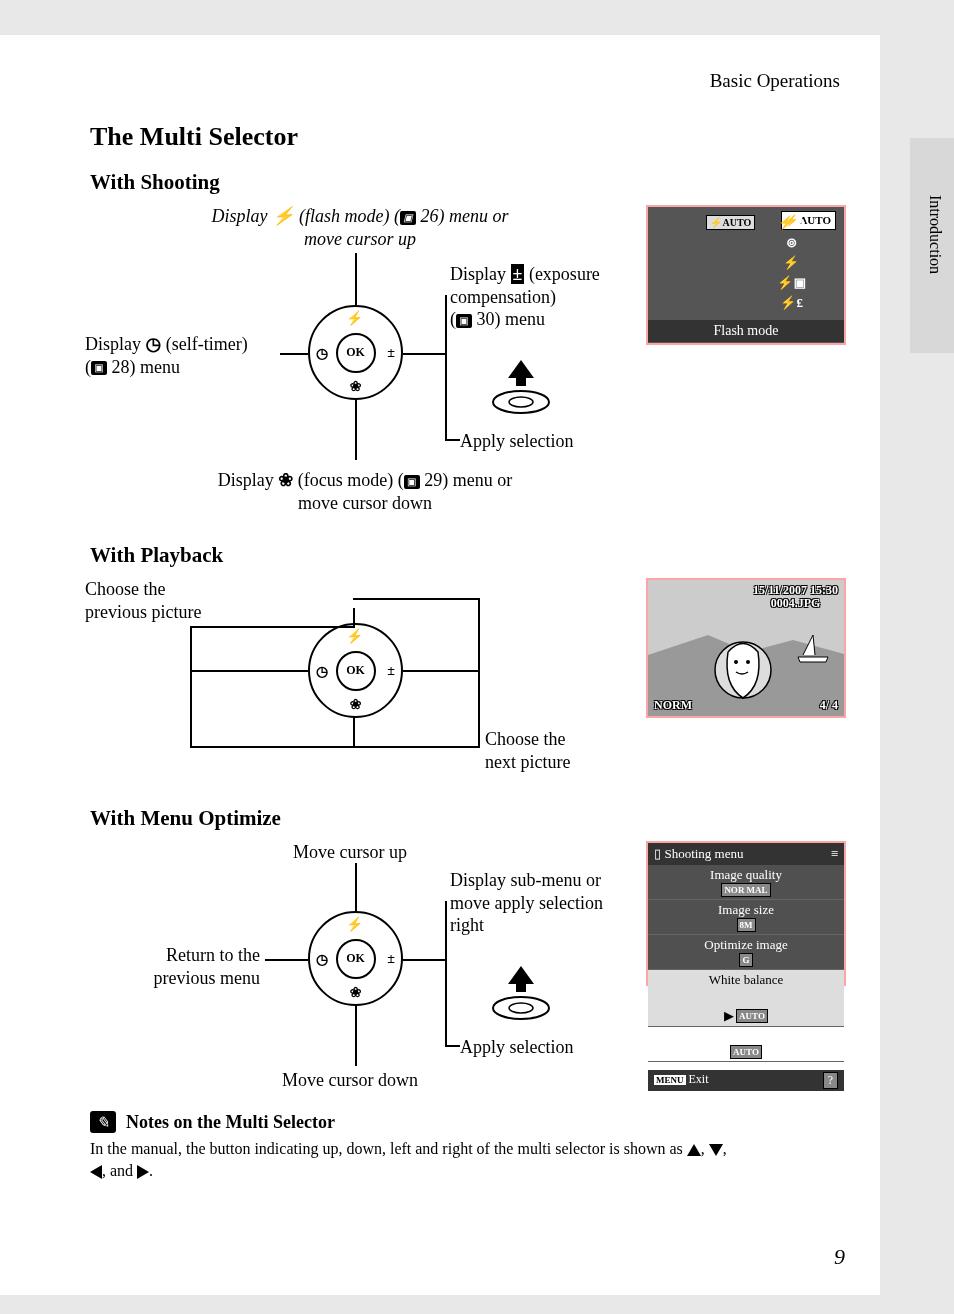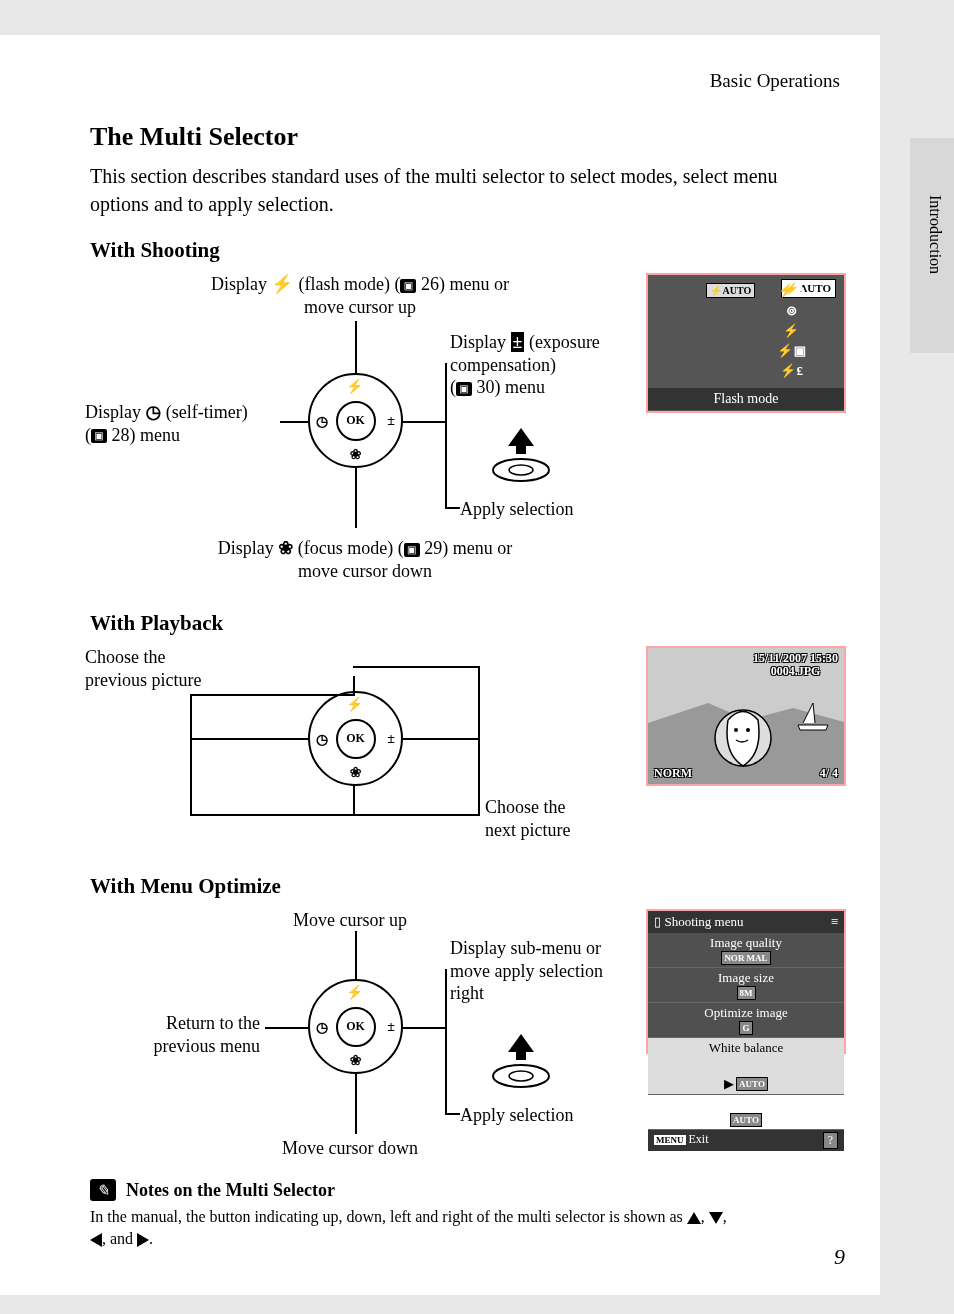--- a/index.html
+++ b/index.html
@@ -93,21 +93,21 @@
   .auto-box { position:absolute; top:8px; left:58px; background:#ddd; color:#000; font-size:10px; font-weight:bold; padding:1px 3px; border:1px solid #000;}
   .auto-box2 { position:absolute; top:4px; right:8px; background:#fff; color:#000; font-size:11px; font-weight:bold; padding:2px 4px; border:1.5px solid #000;}
   .playback-screen { left: 556px; top: 0px; width: 200px; height: 140px; background:#fff; overflow:hidden;}
   .pb-info { position:absolute; top:4px; right:6px; font-size:12px; font-weight:bold; color:#fff; text-shadow:1px 1px 0 #000,-1px -1px 0 #000,1px -1px 0 #000,-1px 1px 0 #000; text-align:center; line-height:1.1;}
   .pb-bottom { position:absolute; bottom:3px; left:6px; right:6px; display:flex; justify-content:space-between; font-size:12px; font-weight:bold; color:#fff; text-shadow:1px 1px 0 #000,-1px -1px 0 #000,1px -1px 0 #000,-1px 1px 0 #000;}
   .menu-screen { left: 556px; top: 0px; width: 200px; height: 145px; background:#505050;}
   .menu-title { background:#333; color:#fff; font-size:13px; padding:3px 6px; display:flex; justify-content:space-between; align-items:center;}
   .menu-row { color:#fff; font-size:13px; padding:2px 8px; display:flex; justify-content:space-between; align-items:center; border-bottom:1px solid #666;flex-direction:column;}
   .menu-row.selected { background:#ddd; color:#000;gap:20px; }
   .menu-row .badge { background:#888; color:#fff; font-size:9px; padding:1px 2px; font-weight:bold; border:1px solid #000;}
-  .menu-exit { background:#333; color:#fff; font-size:12px; padding:2px 6px; display:flex; justify-content:space-between;}
+  .menu-exit { background:#333; color:#fff; font-size:12px; padding:2px 6px; display:flex; justify-content:space-between;margin-top:8px;}
   .notes-section { margin-top: 10px; }
   .notes-head { display:flex; align-items:center; gap:10px; margin-bottom:5px;}
   .notes-icon { width:26px; height:22px; background:#000; border-radius:3px; display:flex; align-items:center; justify-content:center; color:#fff; font-style:italic; font-size:16px;}
   .notes-title { font-weight:bold; font-size:18px; }
   .notes-body { font-size:16px; line-height:1.35; }
   .page-num { position:absolute; bottom:25px; right:35px; font-style:italic; font-size:22px; }
   .tri { display:inline-block; width:0; height:0; vertical-align:middle; }
   .tri-up { border-left:7px solid transparent; border-right:7px solid transparent; border-bottom:12px solid #000;}
   .tri-down { border-left:7px solid transparent; border-right:7px solid transparent; border-top:12px solid #000;}
   .tri-left { border-top:7px solid transparent; border-bottom:7px solid transparent; border-right:12px solid #000;}
@@ -116,26 +116,25 @@
 </head>
 <body>
 
 <div class="side-tab"></div>
 <div class="side-tab-label">Introduction</div>
 
 <div class="page">
   <div class="header-line">Basic Operations</div>
 
   <h1>The Multi Selector</h1>
-  <p class="intro">This section describes standard uses of the multi selector to select modes, select menu options and to apply selection.</p>
 
   <h2>With Shooting</h2>
   <div class="diagram-area shoot-area">
 
-    <div class="label" style="left:70px; top:0px; width:400px;">
+    <div class="label" style="left:70px; top:0px; width:400px;font-style:italic;">
       <span>Display </span><b>⚡</b><span> (flash mode) (</span><span class="icon-inline">▣</span> <span>26</span><span>) menu or</span><br><span>move cursor up</span>
     </div>
 
     <div class="label label-left" style="left:-5px; top:128px; width:200px; text-align:left;">
       <span>Display </span><b>◷</b><span> (self-timer)</span><br>(<span class="icon-inline">▣</span> <span>28</span><span>) menu</span>
     </div>
 
     <div class="label label-right" style="left:360px; top:58px; width:190px;">
       <span>Display </span><b style="background:#000;color:#fff;padding:0 2px;">±</b><span> (exposure</span><br><span>compensation)</span><br>(<span class="icon-inline">▣</span> <span>30</span><span>) menu</span>
     </div>

